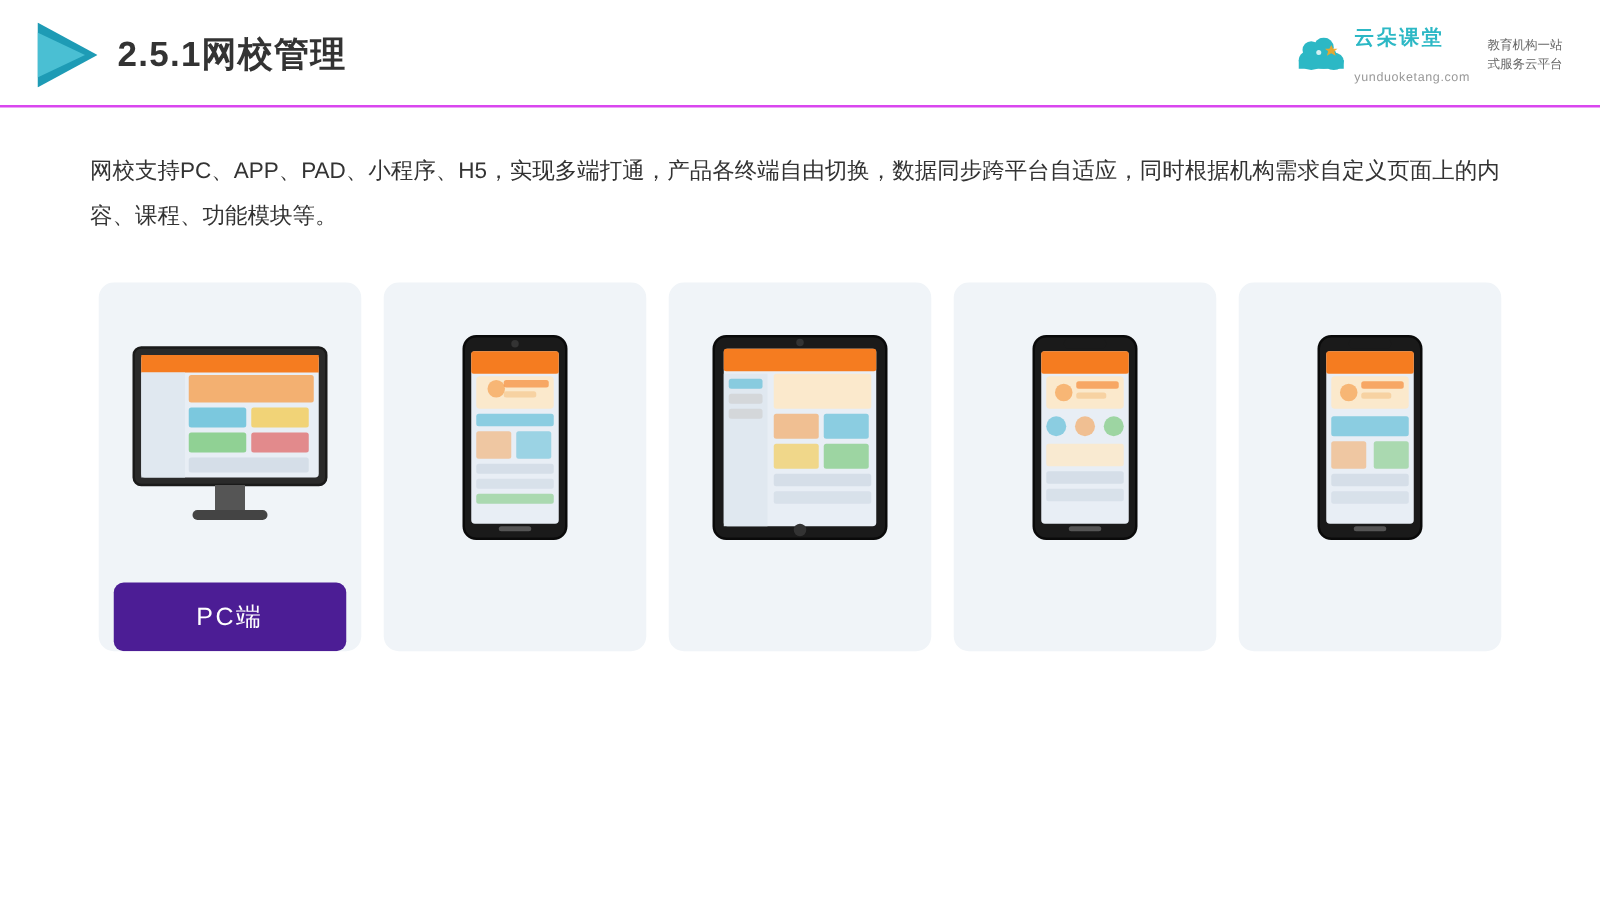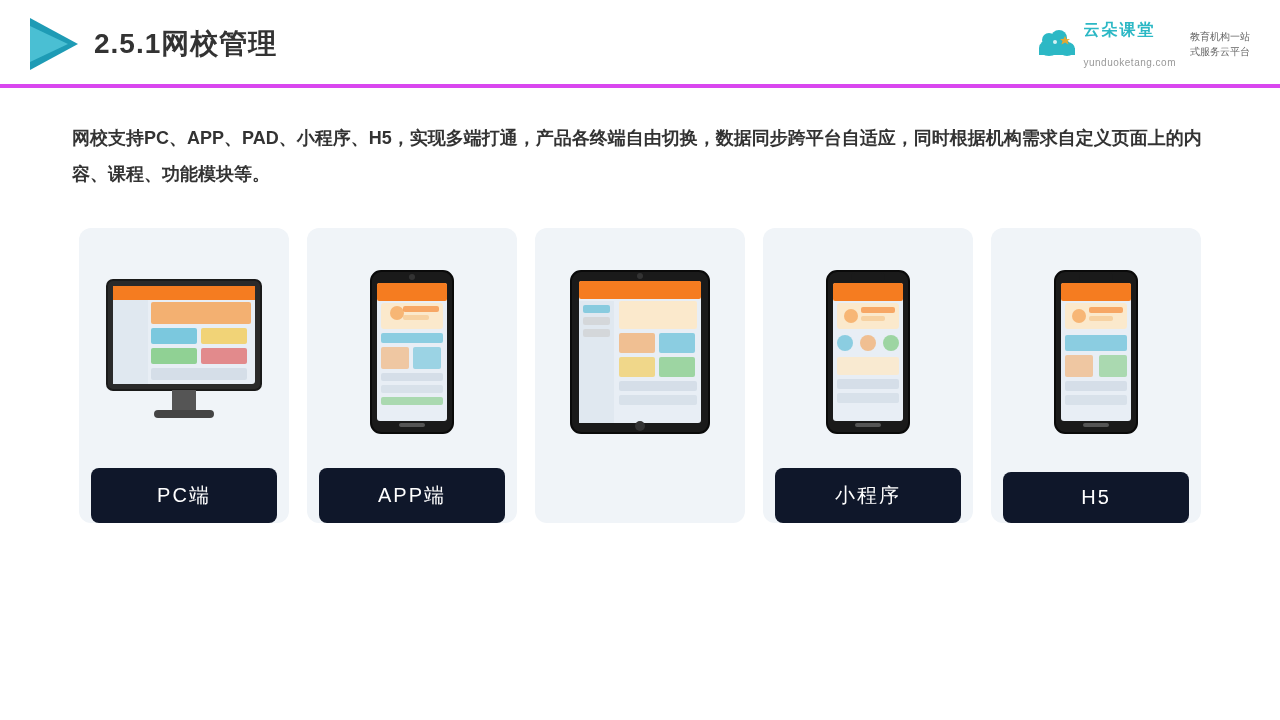--- a/index.html
+++ b/index.html
@@ -10,21 +10,21 @@
       font-family: 'Microsoft YaHei', '微软雅黑', SimHei, sans-serif;
       overflow: hidden;
     }
 
     
     .header {
       display: flex;
       align-items: center;
       justify-content: space-between;
       padding: 18px 30px 14px 30px;
-      border-bottom: 4px solid #d946ef;
+      border-bottom: 2px solid #d946ef;
     }
     .header-left {
       display: flex;
       align-items: center;
       gap: 16px;
     }
     .logo-arrow {
       width: 48px;
       height: 52px;
     }
@@ -67,21 +67,20 @@
       line-height: 1.4;
       margin-left: 4px;
     }
 
     
     .description {
       padding: 32px 72px 20px 72px;
       font-size: 18px;
       color: #333;
       line-height: 2;
-      font-weight: bold;
     }
 
     
     .cards-container {
       display: flex;
       gap: 18px;
       padding: 16px 60px 30px 60px;
       justify-content: center;
     }
 
@@ -100,21 +99,21 @@
       width: 100%;
       height: 200px;
       display: flex;
       align-items: center;
       justify-content: center;
       margin-bottom: 16px;
     }
 
     .card-label {
       width: 100%;
-      background: #0f172a;
+      background: #4c1d95;
       color: #fff;
       text-align: center;
       font-size: 20px;
       padding: 14px 0;
       border-radius: 8px;
       margin-top: auto;
       letter-spacing: 2px;
     }
   </style>
 </head>
@@ -203,21 +202,20 @@
         <rect x="14" y="66" width="62" height="10" rx="2" fill="#4db8d4" opacity="0.6"></rect>
         <rect x="14" y="80" width="28" height="22" rx="2" fill="#f5a050" opacity="0.5"></rect>
         <rect x="46" y="80" width="28" height="22" rx="2" fill="#4db8d4" opacity="0.5"></rect>
         <rect x="14" y="106" width="62" height="8" rx="2" fill="#c8d4e0" opacity="0.6"></rect>
         <rect x="14" y="118" width="62" height="8" rx="2" fill="#c8d4e0" opacity="0.5"></rect>
         <rect x="14" y="130" width="62" height="8" rx="2" fill="#6bc46b" opacity="0.5"></rect>
 
         <rect x="32" y="156" width="26" height="4" rx="2" fill="#555"></rect>
       </svg>
     </div>
-    <div class="card-label">APP端</div>
   </div>
 
   <div class="device-card">
     <div class="device-image-area">
 
       <svg width="150" height="170" viewBox="0 0 150 170" xmlns="http://www.w3.org/2000/svg">
         <rect x="6" y="4" width="138" height="162" rx="10" ry="10" fill="#1a1a1a" stroke="#0a0a0a" stroke-width="2"></rect>
         <rect x="14" y="14" width="122" height="142" rx="3" ry="3" fill="#e8eef5"></rect>
 
         <circle cx="75" cy="9" r="3" fill="#333"></circle>
@@ -262,21 +260,20 @@
         <circle cx="45" cy="76" r="8" fill="#f5a050" opacity="0.6"></circle>
         <circle cx="68" cy="76" r="8" fill="#6bc46b" opacity="0.6"></circle>
 
         <rect x="14" y="90" width="62" height="18" rx="2" fill="#fde8c8" opacity="0.8"></rect>
         <rect x="14" y="112" width="62" height="10" rx="2" fill="#c8d4e0" opacity="0.6"></rect>
         <rect x="14" y="126" width="62" height="10" rx="2" fill="#c8d4e0" opacity="0.5"></rect>
 
         <rect x="32" y="156" width="26" height="4" rx="2" fill="#555"></rect>
       </svg>
     </div>
-    <div class="card-label">小程序</div>
   </div>
 
   <div class="device-card">
     <div class="device-image-area">
 
       <svg width="90" height="170" viewBox="0 0 90 170" xmlns="http://www.w3.org/2000/svg">
         <rect x="4" y="4" width="82" height="162" rx="10" ry="10" fill="#1a1a1a" stroke="#0a0a0a" stroke-width="2"></rect>
         <rect x="10" y="16" width="70" height="138" rx="3" ry="3" fill="#e8eef5"></rect>
 
         <rect x="28" y="6" width="34" height="8" rx="4" fill="#1a1a1a"></rect>
@@ -289,16 +286,15 @@
 
         <rect x="14" y="68" width="62" height="16" rx="2" fill="#4db8d4" opacity="0.6"></rect>
         <rect x="14" y="88" width="28" height="22" rx="2" fill="#f5a050" opacity="0.5"></rect>
         <rect x="48" y="88" width="28" height="22" rx="2" fill="#6bc46b" opacity="0.5"></rect>
         <rect x="14" y="114" width="62" height="10" rx="2" fill="#c8d4e0" opacity="0.6"></rect>
         <rect x="14" y="128" width="62" height="10" rx="2" fill="#c8d4e0" opacity="0.5"></rect>
 
         <rect x="32" y="156" width="26" height="4" rx="2" fill="#555"></rect>
       </svg>
     </div>
-    <div class="card-label">H5</div>
   </div>
 
 </div>
 
 </body></html>

